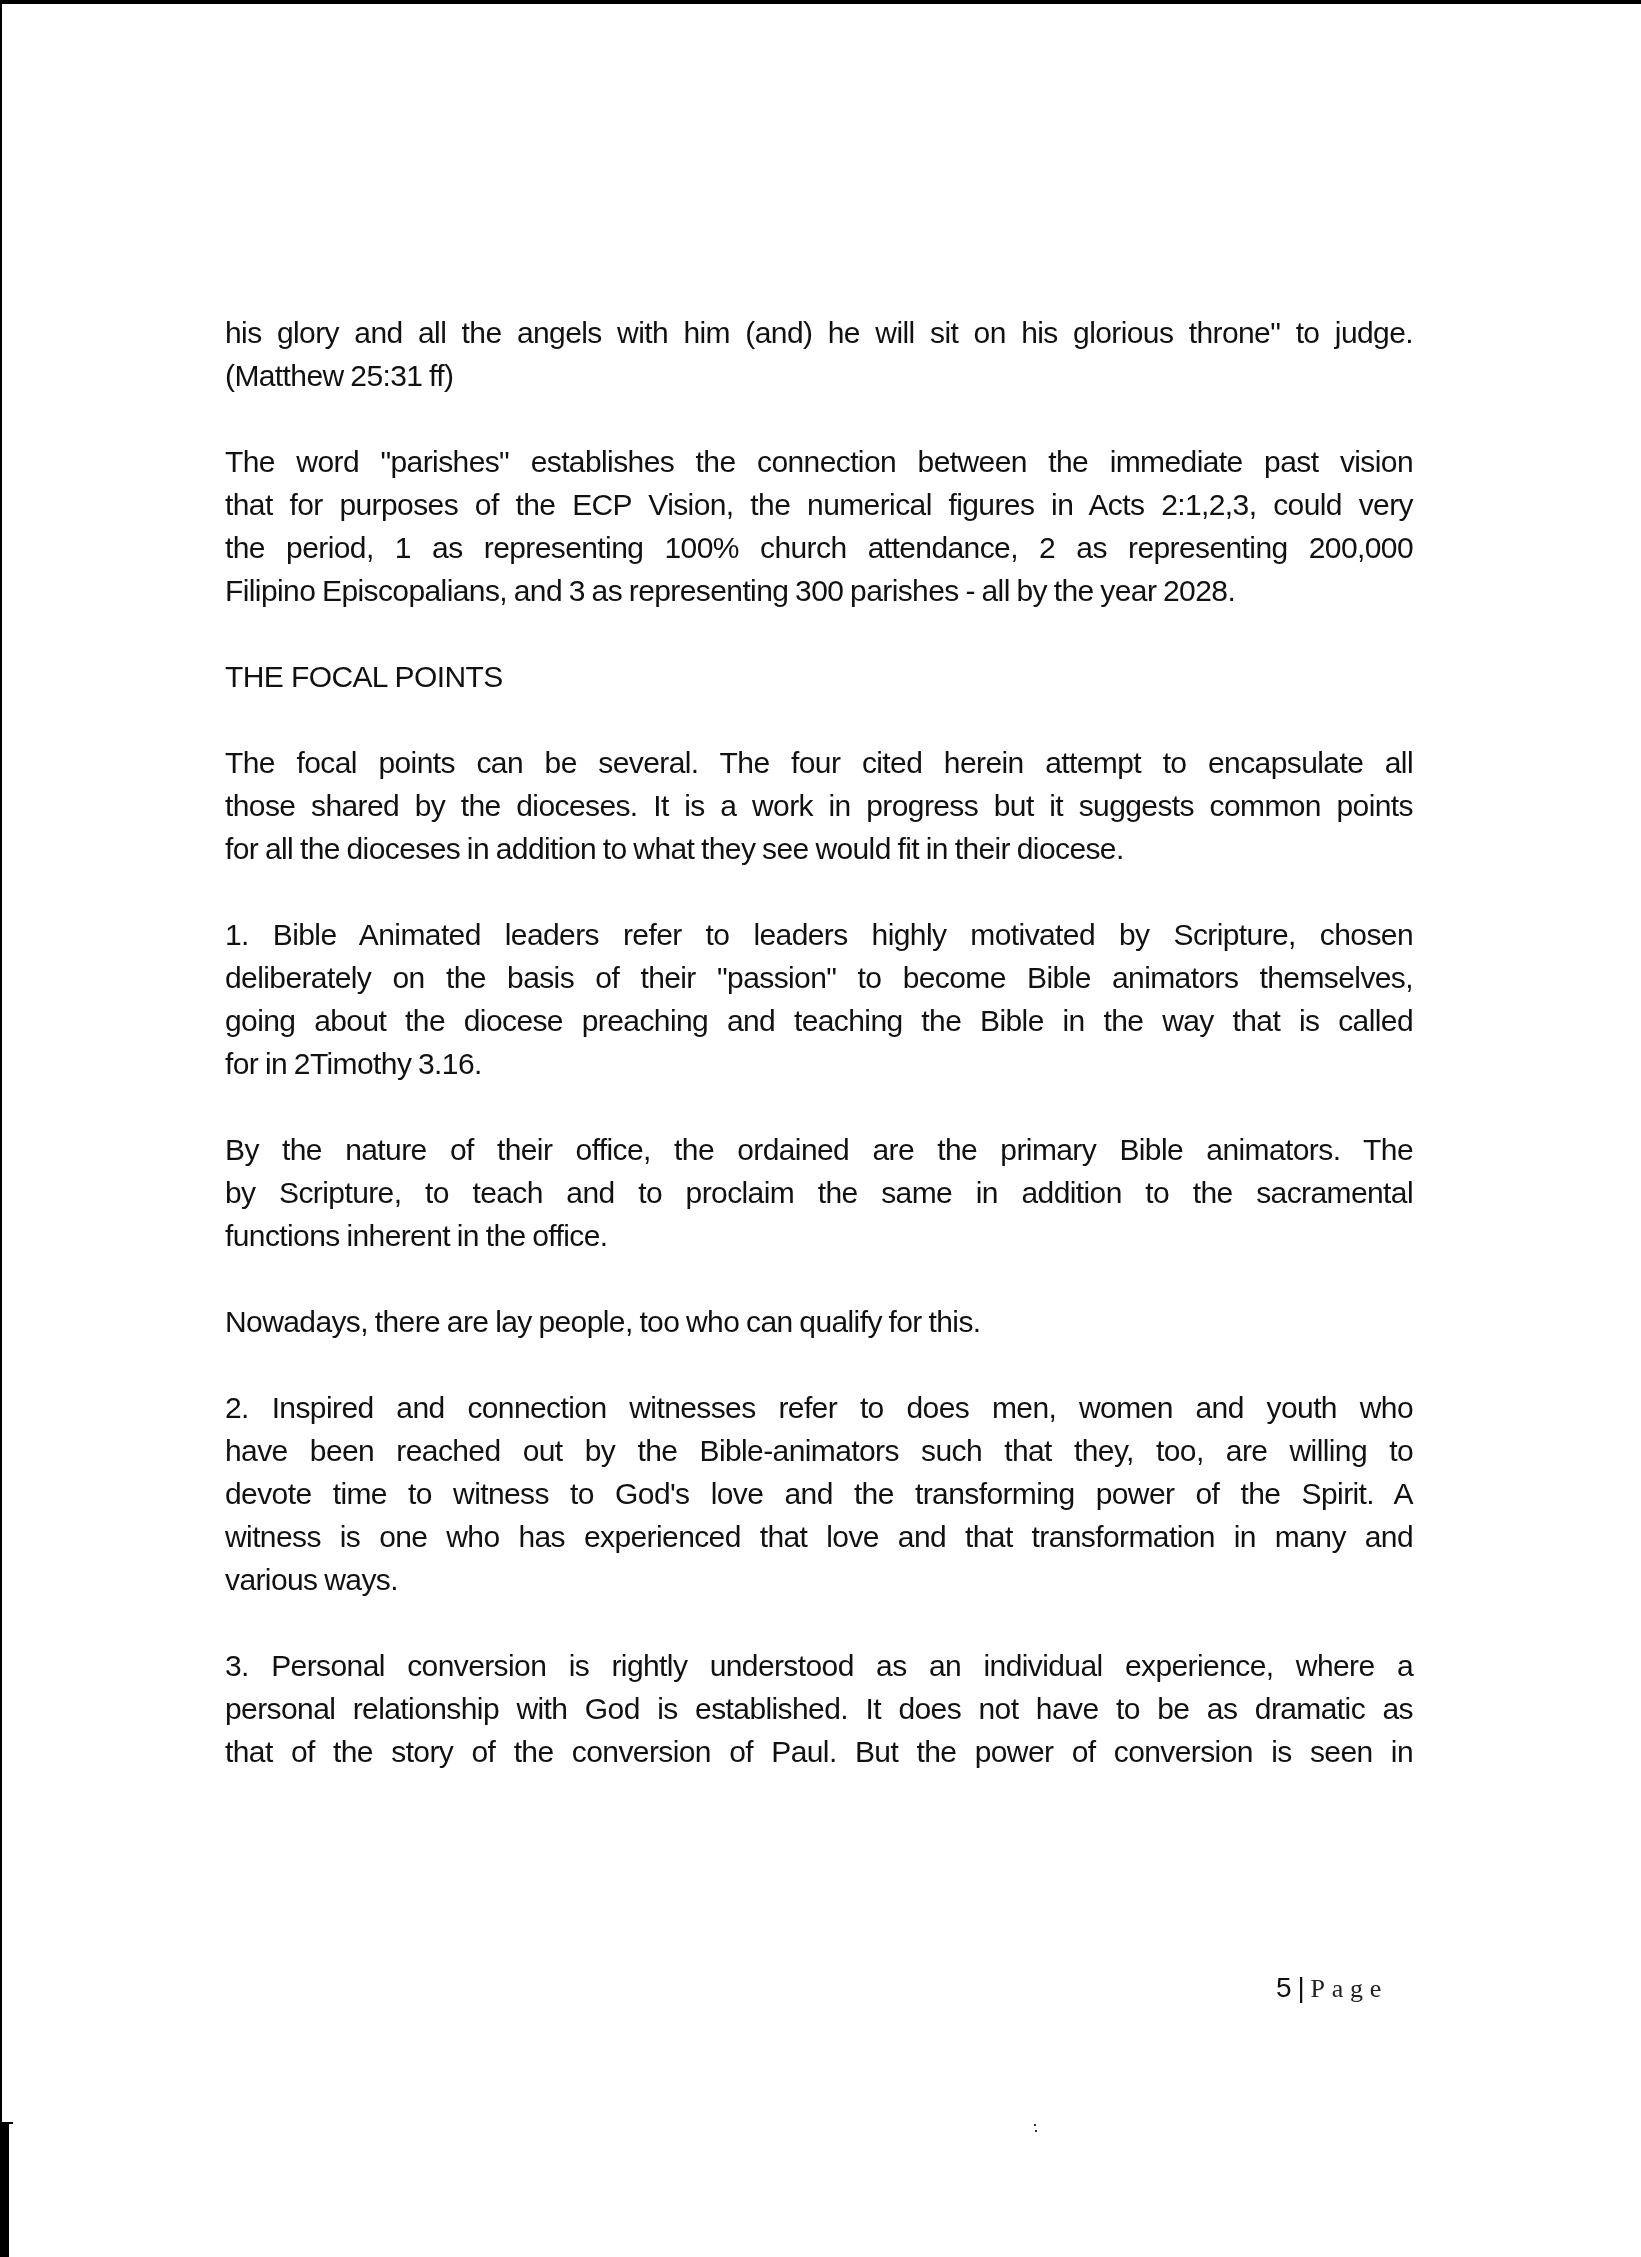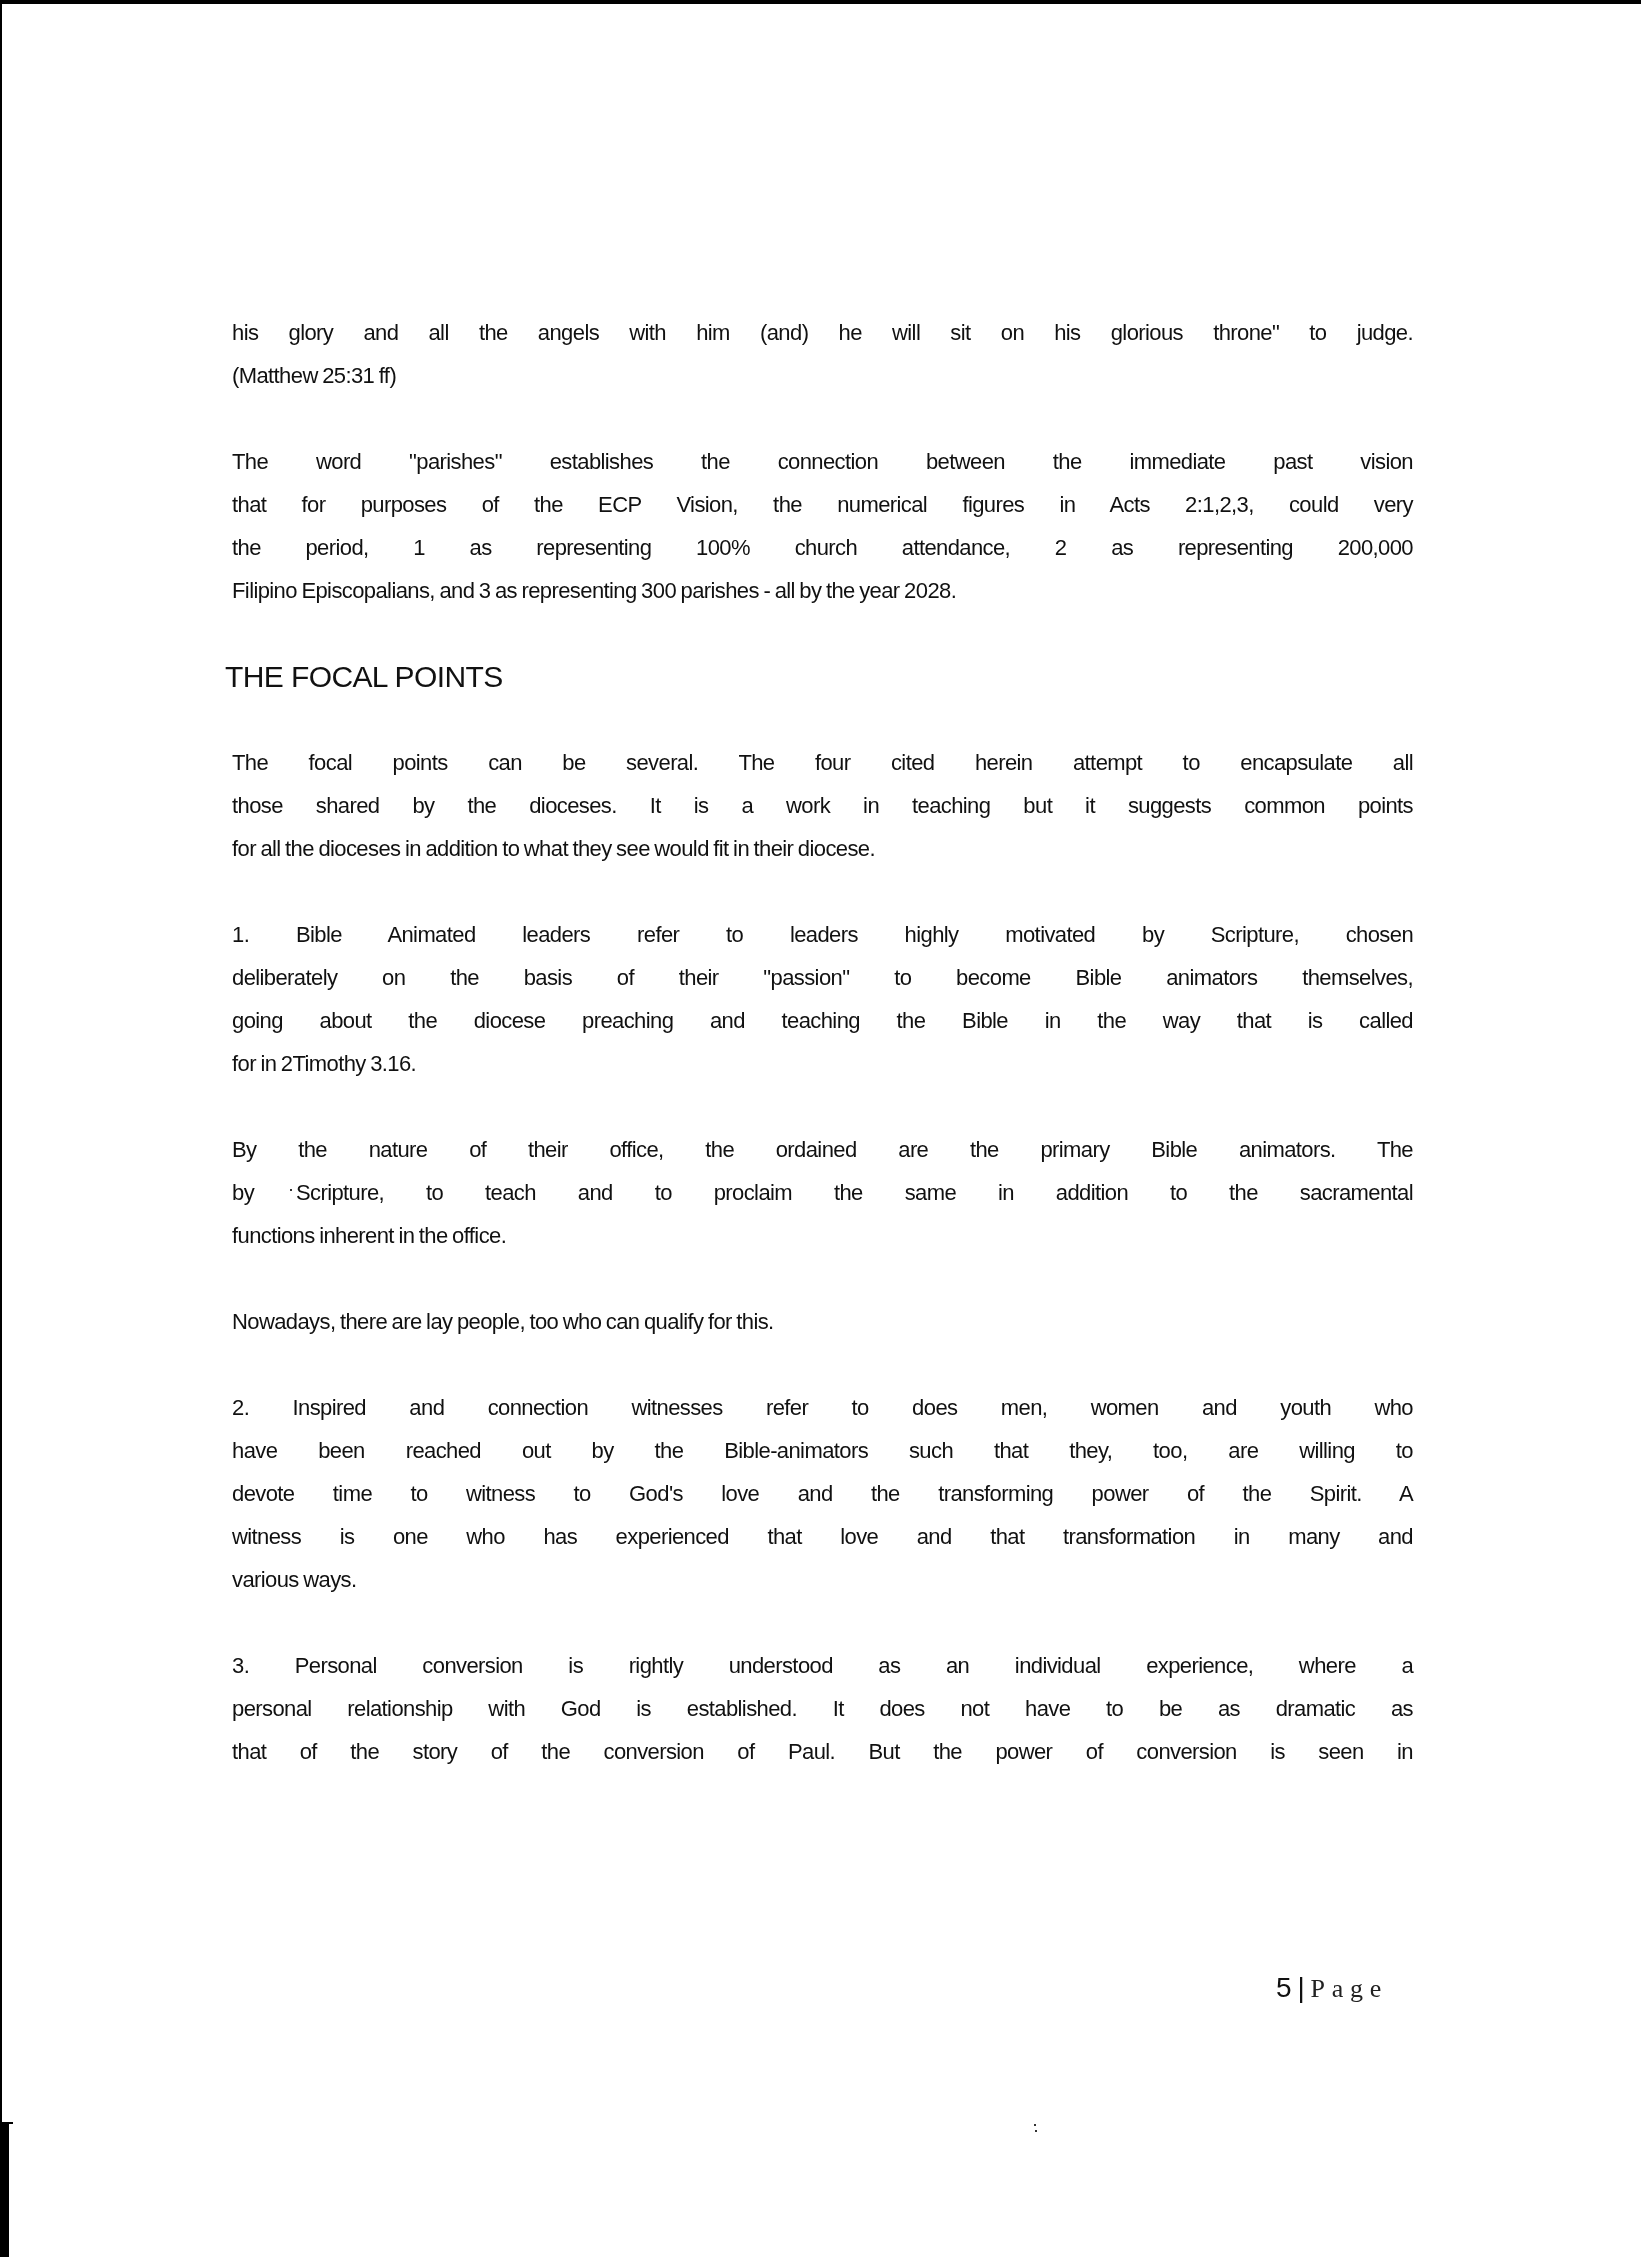--- a/index.html
+++ b/index.html
@@ -44,23 +44,23 @@
       width: 1.9px; height: 1.9px;
       background: #333333;
     }
     .page {
       position: absolute;
       left: 225px;
       top: 311px;
       width: 1188px;
     }
     .para {
-      font-size: 22px;
+      font-size: 30px;
       line-height: 43px;
-      margin: 0 0 43px 7px;
+      margin: 0 0 43px 0;
       letter-spacing: -0.6px;
       word-spacing: -1px;
     }
     .para.justify {
       text-align: justify;
     }
     .para .line {
       display: block;
       text-align-last: justify;
     }
@@ -118,21 +118,21 @@
     <span class="line">The word "parishes" establishes the connection between the immediate past vision</span>
     <span class="line">that for purposes of the ECP Vision, the numerical figures in Acts 2:1,2,3, could very</span>
     <span class="line">the period, 1 as representing 100% church attendance, 2 as representing 200,000</span>
     <span class="line last">Filipino Episcopalians, and 3 as representing 300 parishes - all by the year 2028.</span>
   </p>
 
   <p class="heading">THE FOCAL POINTS</p>
 
   <p class="para justify">
     <span class="line">The focal points can be several. The four cited herein attempt to encapsulate all</span>
-    <span class="line">those shared by the dioceses. It is a work in teaching but it suggests common points</span>
+    <span class="line">those shared by the dioceses. It is a work in progress but it suggests common points</span>
     <span class="line last">for all the dioceses in addition to what they see would fit in their diocese.</span>
   </p>
 
   <p class="para justify">
     <span class="line"><span>1.</span> <span class="term">Bible Animated leaders</span> <span>refer to leaders highly motivated by Scripture, chosen</span></span>
     <span class="line">deliberately on the basis of their "passion" to become Bible animators themselves,</span>
     <span class="line">going about the diocese preaching and teaching the Bible in the way that is called</span>
     <span class="line last">for in 2Timothy 3.16.</span>
   </p>
 

